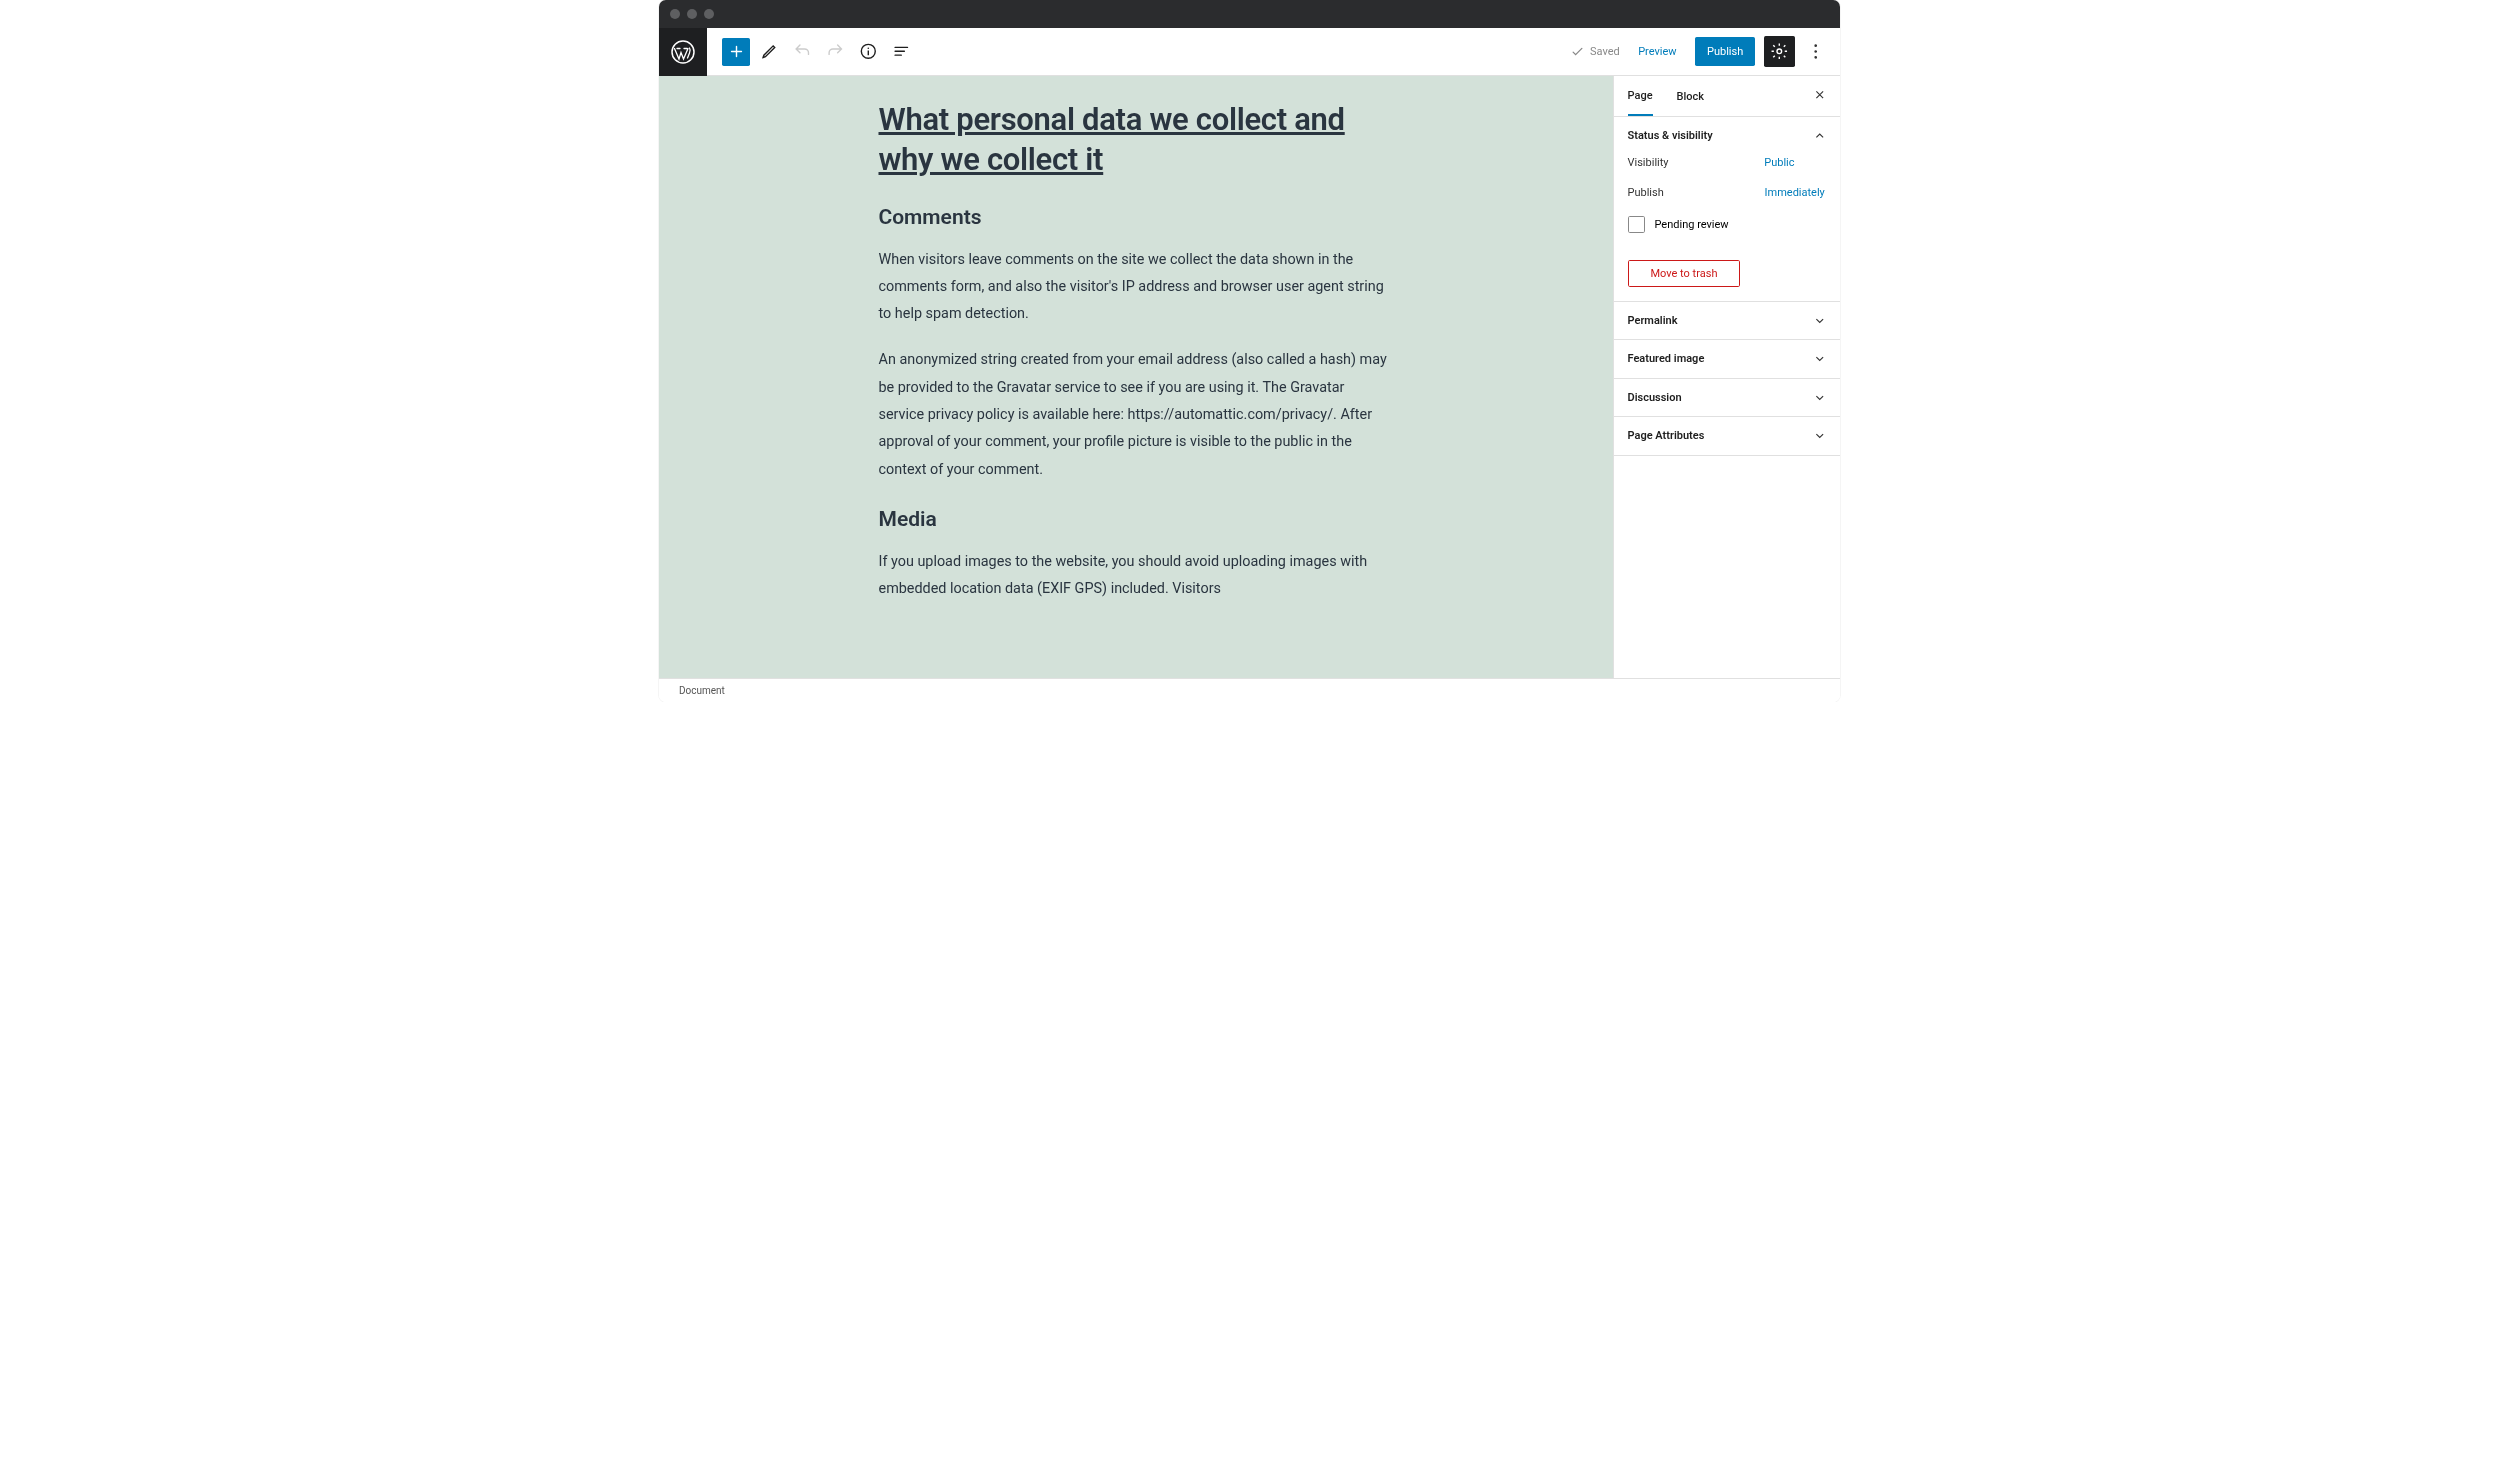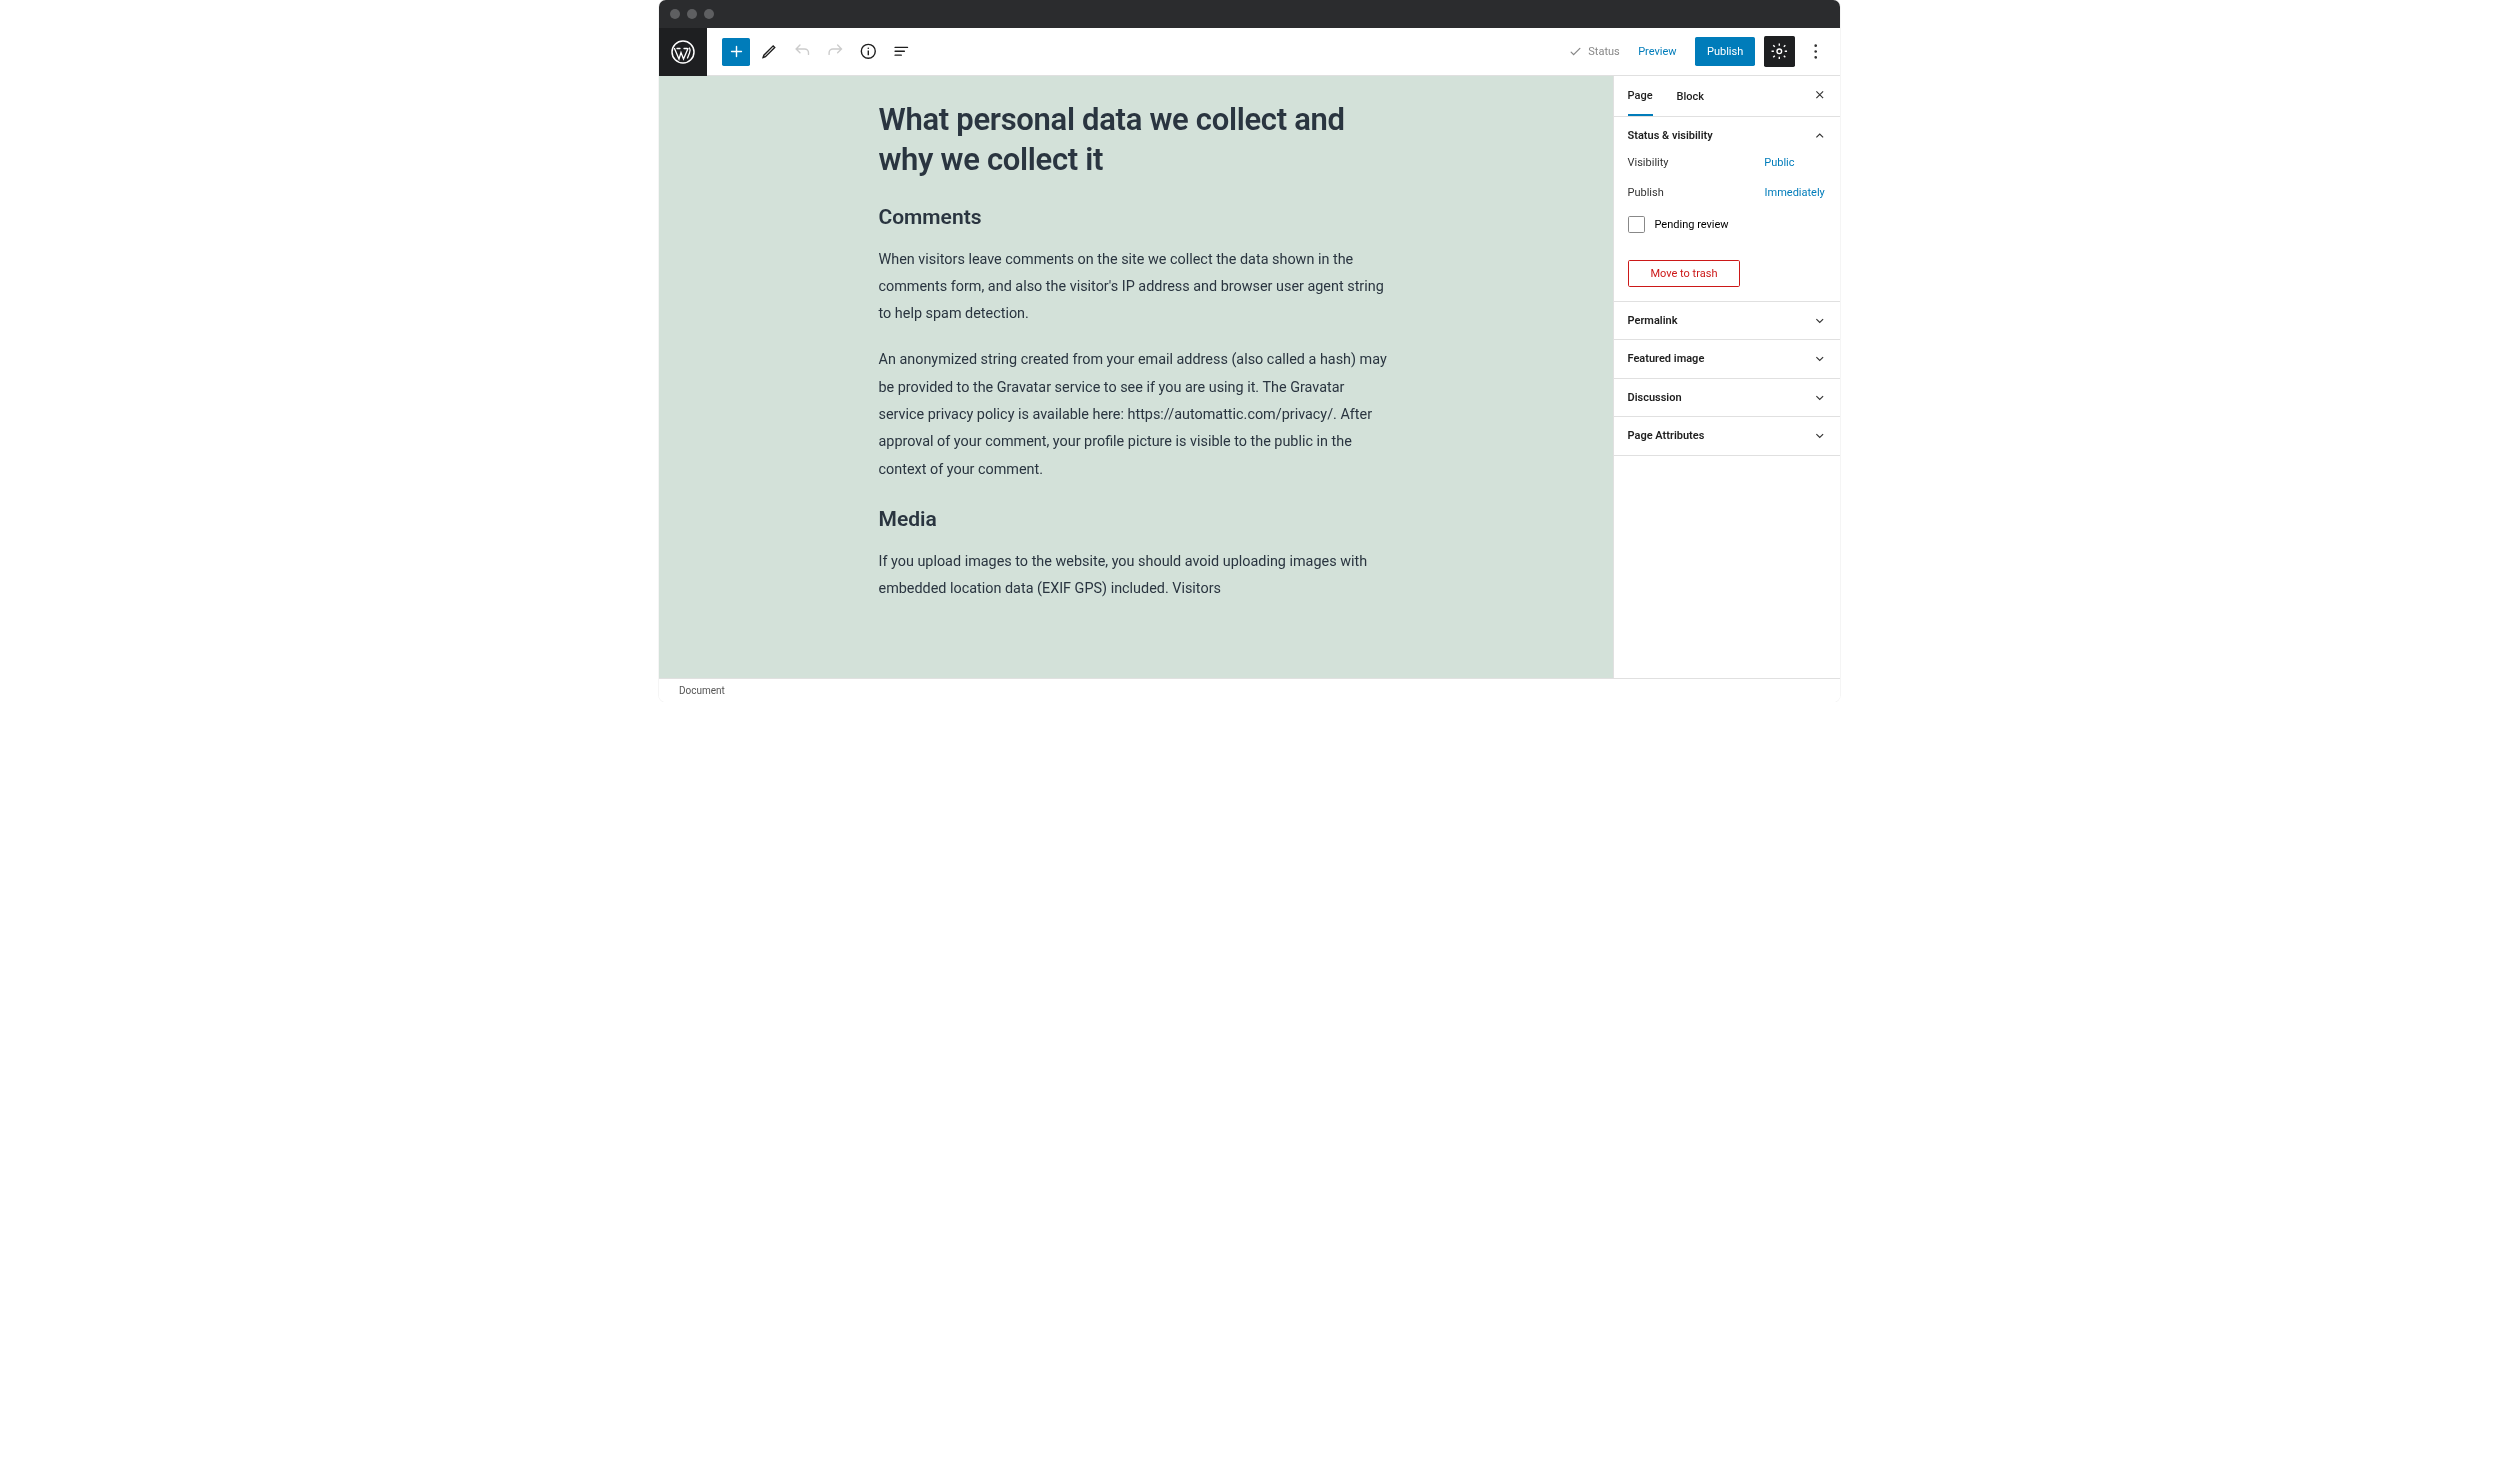--- a/index.html
+++ b/index.html
@@ -15,21 +15,21 @@
 .toolbtn.disabled { color: #bbb; }
 .tool-right { margin-left: auto; display: flex; align-items: center; gap: 8.4px; padding-right: 12px; }
 .saved { display: flex; align-items: center; gap: 5px; color: #888; font-size: 11px; }
 .txtbtn { color: #007cba; font-size: 11px; padding: 6.8px 10px; cursor: pointer; }
 .publish { background: #007cba; color: #fff; font-size: 11px; padding: 7.6px 12px; border-radius: 1.7px; cursor: pointer; }
 .gear { width: 31px; height: 31px; background: #1e1f21; color: #fff; display: flex; align-items: center; justify-content: center; border-radius: 1.7px; cursor: pointer; }
 .dots { width: 25px; display: flex; align-items: center; justify-content: center; cursor: pointer; color: #333; font-size: 15px; }
 .main { display: flex; height: 602px; }
 .canvas { flex: 1; background: #d3e1d9; overflow: hidden; }
 .content { max-width: 515px; margin: 0 auto; padding: 24px 0; color: #2a3540; }
-.content h2 { font-size: 31px; font-weight: 600; line-height: 1.3; margin-bottom: 24px; letter-spacing: -0.3px; }
+.content h2 { font-size: 31px; font-weight: 600; line-height: 1.3; margin-bottom: 24px; letter-spacing: -0.3px; text-decoration: underline; }
 .content h3 { font-size: 21px; font-weight: 600; margin-bottom: 17px; margin-top: 24px; }
 .content p { font-size: 14.4px; line-height: 1.9; margin-bottom: 18.6px; }
 .sidebar { width: 227px; background: #fff; border-left: 0.8px solid #e0e0e0; display: flex; flex-direction: column; }
 .tabs { display: flex; align-items: center; height: 41px; border-bottom: 0.8px solid #e0e0e0; padding: 0 13.5px; }
 .tab { font-size: 11px; padding: 0 0 12px 0; margin-right: 24px; cursor: pointer; color: #1e1e1e; position: relative; top: 6px; font-weight: 500; }
 .tab.active { color: #1e1e1e; border-bottom: 2.5px solid #007cba; }
 .tab-close { margin-left: auto; cursor: pointer; color: #333; font-size: 13.5px; position: relative; top: -1.7px; }
 .panel { border-bottom: 0.8px solid #e0e0e0; }
 .panel-head { display: flex; align-items: center; justify-content: space-between; padding: 12px 13.5px; cursor: pointer; font-size: 11px; font-weight: 600; color: #1e1e1e; }
 .panel-body { padding: 1.7px 13.5px 13.5px 13.5px; }
@@ -91,21 +91,21 @@
         <svg width="18.6" height="18.6" viewBox="0 0 24 24">
             <path d="M4 7h16M4 12h12M4 17h8" stroke="#1e1e1e" stroke-width="1.8" stroke-linecap="round"></path>
           </svg>
       </div>
     </div>
     <div class="tool-right">
       <div class="saved">
         <svg width="15" height="15" viewBox="0 0 24 24">
             <path d="M5 13l4 4L19 7" stroke="#888" stroke-width="2" fill="none" stroke-linecap="round"></path>
           </svg>
-        <span>Status</span>
+        <span>Saved</span>
       </div>
       <div class="txtbtn">Preview</div>
       <div class="publish">Publish</div>
       <div class="gear">
         <svg width="18.6" height="18.6" viewBox="0 0 24 24">
             <circle cx="12" cy="12" r="3" stroke="#fff" stroke-width="1.8" fill="none"></circle>
             <path d="M12 2v3M12 19v3M4.2 4.2l2 2M17.8 17.8l2 2M2 12h3M19 12h3M4.2 19.8l2-2M17.8 6.2l2-2" stroke="#fff" stroke-width="1.8"></path>
           </svg>
       </div>
       <div class="dots">

